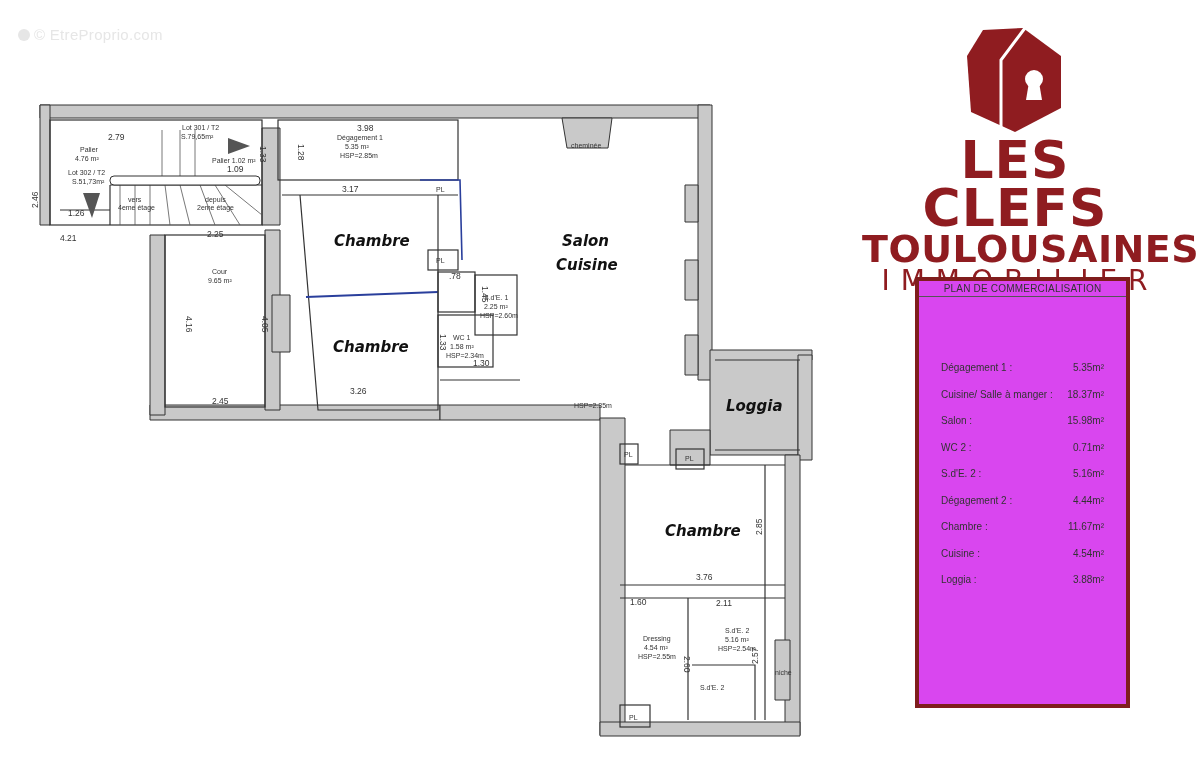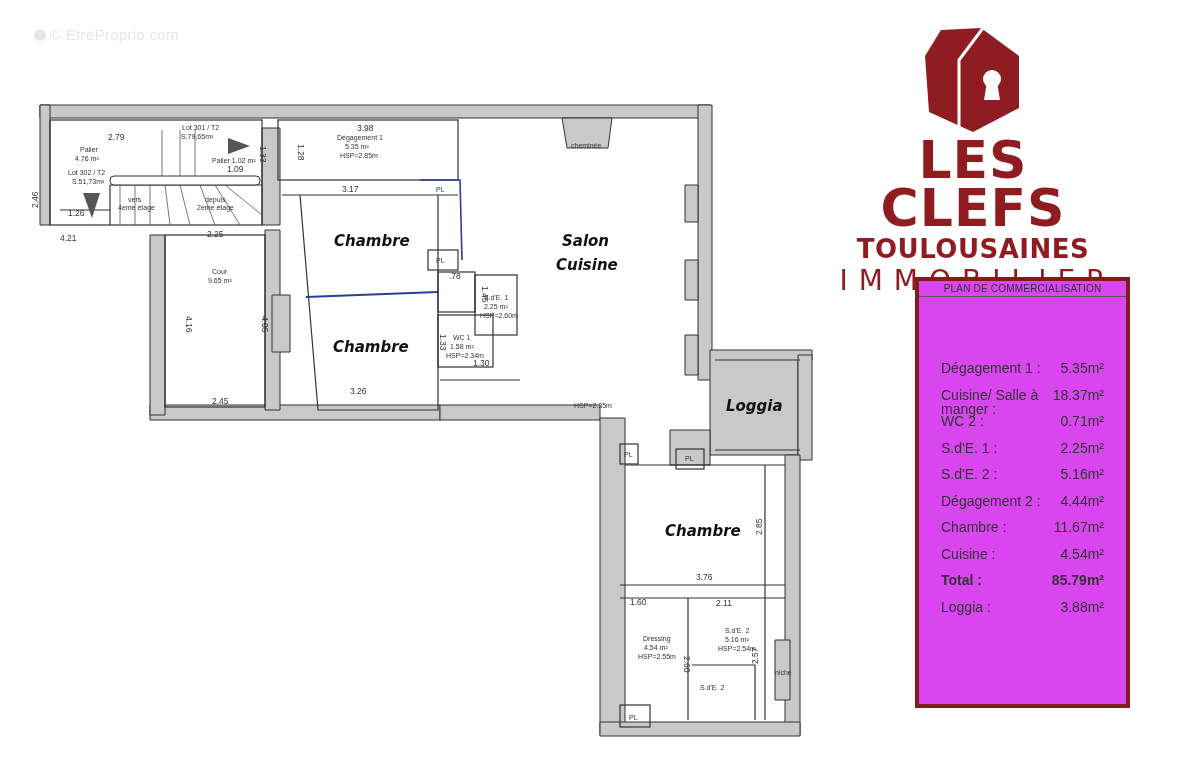--- a/index.html
+++ b/index.html
@@ -1,35 +1,35 @@
 <!DOCTYPE html>
 <html><head>
 <meta charset="utf-8">
 <style>
   html, body { margin:0; padding:0; }
   body { width:1200px; height:768px; background:#ffffff; position:relative; overflow:hidden;
          font-family:"Liberation Sans", sans-serif; color:#222; }
-  .watermark { position:absolute; left:34px; top:26px; font-size:15px; color:#e6e6e6; letter-spacing:0.3px; }
+  .watermark { position:absolute; left:18px; top:26px; font-size:15px; color:#e6e6e6; letter-spacing:0.3px; }
   .watermark .wm-icon { display:inline-block; width:12px; height:12px; border-radius:50%; background:#e6e6e6; vertical-align:-1px; margin-right:4px; }
   .plan { position:absolute; left:0; top:0; width:860px; height:768px; }
   .plan svg { width:860px; height:768px; display:block; }
   .lbl-big { font-family:"DejaVu Sans", sans-serif; font-weight:bold; font-style:italic; font-size:15px; fill:#111; }
   .lbl-sm { font-family:"Liberation Sans", sans-serif; font-size:7px; fill:#333; }
   .dim { font-family:"Liberation Sans", sans-serif; font-size:8.5px; fill:#333; }
 
-  .logo { position:absolute; left:820px; top:24px; width:306px; text-align:center; color:#8f1c20; }
+  .logo { position:absolute; left:862px; top:24px; width:306px; text-align:center; color:#8f1c20; }
   .logo-house { display:block; margin:0 auto; }
   .logo-line1 { font-family:"DejaVu Sans", sans-serif; font-weight:bold; font-size:52px; line-height:48px; letter-spacing:1px; margin-top:2px; }
-  .logo-line2 { font-family:"DejaVu Sans", sans-serif; font-weight:bold; font-size:26px; line-height:34px; letter-spacing:0.5px; }
+  .logo-line2 { font-family:"DejaVu Sans", sans-serif; font-weight:bold; font-size:38px; line-height:34px; letter-spacing:0.5px; }
   .logo-line3 { font-family:"DejaVu Sans", sans-serif; font-weight:normal; font-size:28px; line-height:30px; letter-spacing:11px; padding-left:10px; }
 
   .table-box { position:absolute; left:915px; top:277px; width:215px; height:431px; border:4px solid #7f1d1d; box-sizing:border-box; background:#d946ef; }
   .table-head { height:15px; border-bottom:1.5px solid #555; text-align:center; font-size:10px; line-height:15px; letter-spacing:0.2px; color:#333; }
   .rows { position:absolute; left:0; right:0; top:80px; }
-  .row { display:flex; justify-content:space-between; font-size:14px; color:#333; height:26.5px; line-height:14px; padding:0 22px 0 22px;gap:7px; }
+  .row { display:flex; justify-content:space-between; font-size:10px; color:#333; height:26.5px; line-height:14px; padding:0 22px 0 22px;gap:7px; }
   .row.total { font-weight:bold; }
 </style>
 </head>
 <body>
 
 <div class="watermark"><span class="wm-icon"></span><span>© EtreProprio.com</span></div>
 
 <div class="plan">
 <svg viewBox="0 0 860 768" xmlns="http://www.w3.org/2000/svg">
 
@@ -192,45 +192,41 @@
   <div class="rows" id="rows">
       <div class="row">
         <span>Dégagement 1 :</span>
         <span>5.35m²</span>
       </div>
       <div class="row">
         <span>Cuisine/ Salle à manger :</span>
         <span>18.37m²</span>
       </div>
       <div class="row">
+        <span>Salon :</span>
+        <span>15.98m²</span>
+      </div>
+      <div class="row">
         <span>WC 2 :</span>
         <span>0.71m²</span>
       </div>
       <div class="row">
-        <span>S.d'E. 1 :</span>
-        <span>2.25m²</span>
-      </div>
-      <div class="row">
         <span>S.d'E. 2 :</span>
         <span>5.16m²</span>
       </div>
       <div class="row">
         <span>Dégagement 2 :</span>
         <span>4.44m²</span>
       </div>
       <div class="row">
         <span>Chambre :</span>
         <span>11.67m²</span>
       </div>
       <div class="row">
         <span>Cuisine :</span>
         <span>4.54m²</span>
       </div>
-      <div class="row total">
-        <span>Total :</span>
-        <span>85.79m²</span>
-      </div>
       <div class="row">
         <span>Loggia :</span>
         <span>3.88m²</span>
       </div>
     </div>
 </div>
 
 </body></html>

